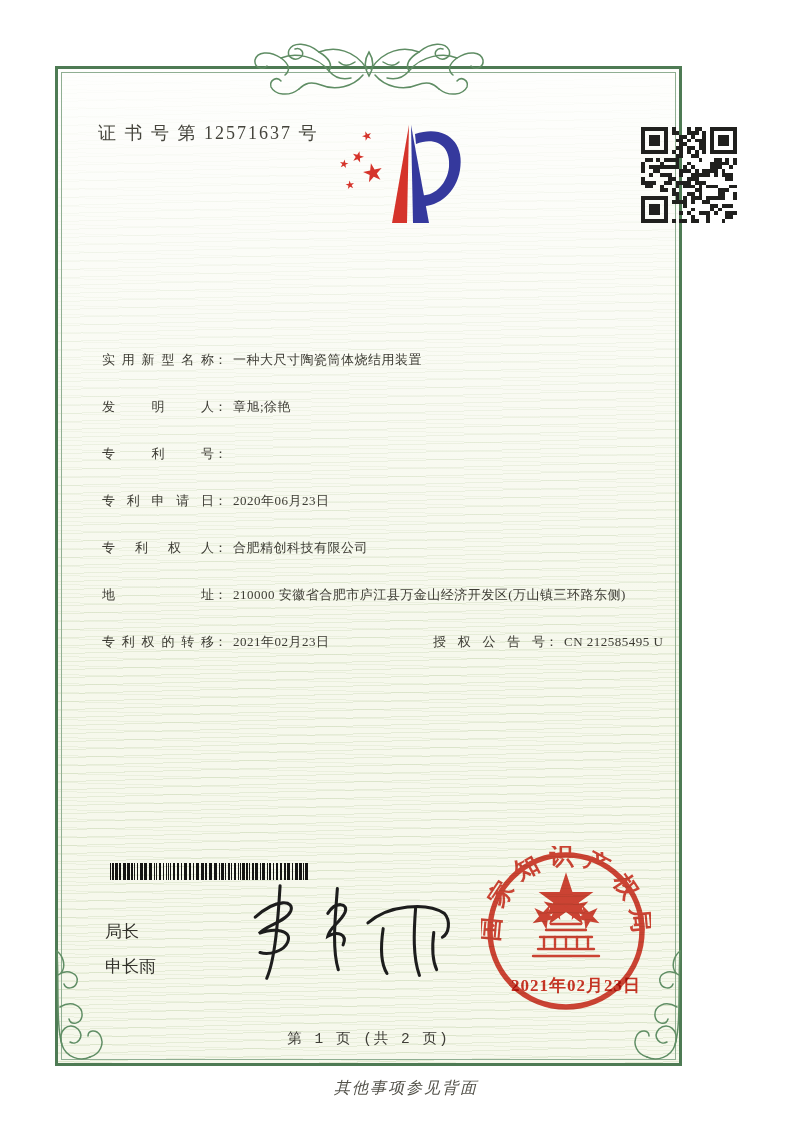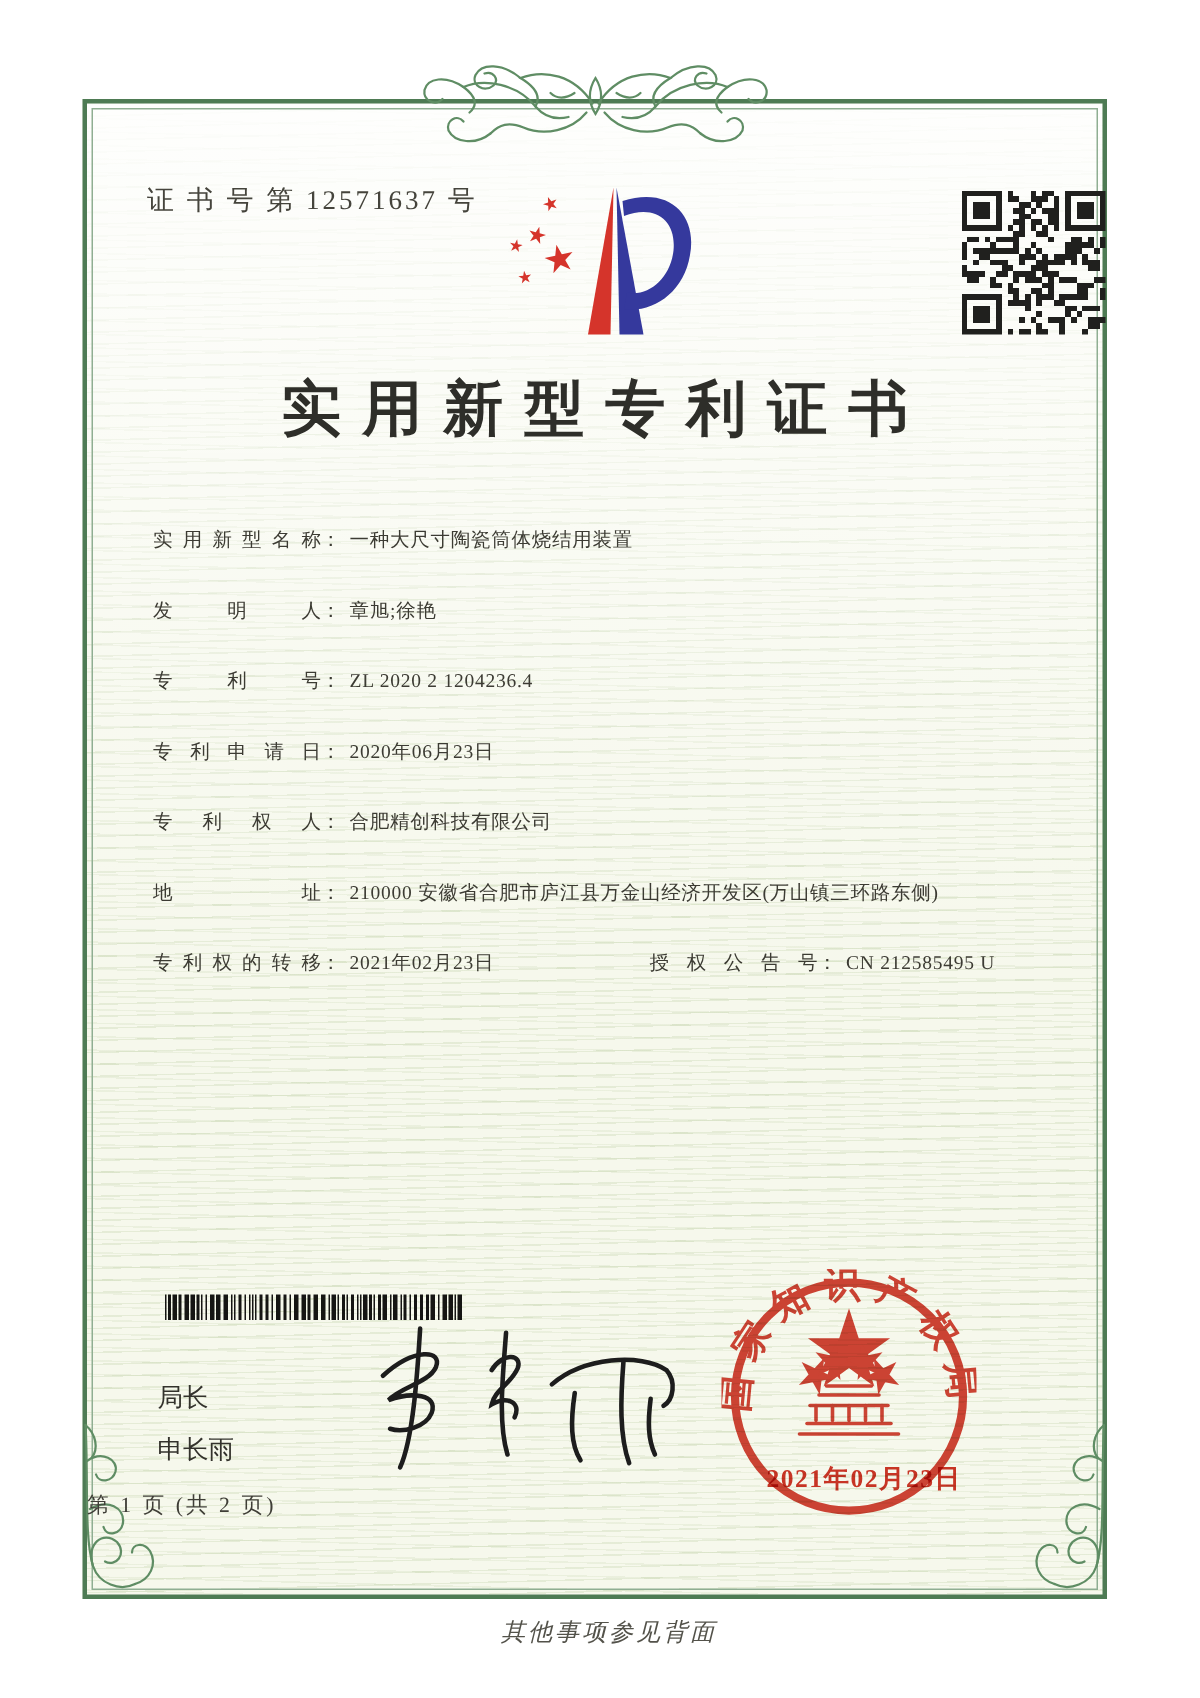--- a/index.html
+++ b/index.html
@@ -7,21 +7,21 @@
     width:800px;height:1132px;
     background:#ffffff;
     font-family:"Liberation Serif","DejaVu Serif",serif;
     color:#3c3b33;
     -webkit-font-smoothing:antialiased;
   }
   .page{position:relative;width:800px;height:1132px;overflow:hidden;background:#fff;}
 
   
   .frame{
-    position:absolute;left:55px;top:66px;width:683px;height:1000px;
+    position:absolute;left:55px;top:66px;width:627px;height:1000px;
     border:3px solid #4e7b54;
     box-sizing:border-box;
     background-color:#f6f8ec;
     background-image:
       linear-gradient(180deg, rgba(255,255,255,.9) 0%, rgba(255,255,255,.25) 38%, rgba(255,255,255,0) 60%),
       repeating-linear-gradient(178.5deg, rgba(150,178,115,.18) 0px, rgba(150,178,115,.18) 1px, rgba(0,0,0,0) 1px, rgba(0,0,0,0) 8px),
       repeating-linear-gradient(181.5deg, rgba(150,178,115,.12) 0px, rgba(150,178,115,.12) 1px, rgba(0,0,0,0) 1px, rgba(0,0,0,0) 9px);
   }
   .frame-inner{position:absolute;inset:3px;border:1px solid #8fae92;pointer-events:none;}
 
@@ -65,21 +65,21 @@
   .issuer-title{position:absolute;left:47px;top:851px;font-size:17px;color:#33322c;font-family:"Liberation Sans","DejaVu Sans",sans-serif;}
   .issuer-name{position:absolute;left:47px;top:886px;font-size:17px;color:#33322c;font-family:"Liberation Sans","DejaVu Sans",sans-serif;text-align:center;}
   .signature{position:absolute;left:172px;top:810px;}
 
   .seal{position:absolute;left:423px;top:777px;width:170px;height:170px;opacity:.92;mix-blend-mode:multiply;}
   .seal-date{
     position:absolute;left:428px;top:905px;width:180px;text-align:center;
     font-size:17px;font-weight:600;color:#cf3526;letter-spacing:1px;mix-blend-mode:multiply;
   }
 
-  .page-info{position:absolute;left:0;right:0;top:925px;font-size:14.5px;color:#3f3e37;letter-spacing:2px;}
+  .page-info{position:absolute;left:0;right:0;top:960px;text-align:center;font-size:14.5px;color:#3f3e37;letter-spacing:2px;font-family:Liberation Mono, monospace;}
 
   .back-note{
     position:absolute;left:0;right:0;top:1078px;text-align:center;
     font-size:16px;color:#53524a;letter-spacing:2px;font-style:italic;padding-left:12px;
   }
 </style>
 </head>
 <body>
 
 <svg width="0" height="0" style="position:absolute" aria-hidden="true">
@@ -439,37 +439,35 @@
           <rect x="8" y="24" width="1" height="1" fill="#20201e"></rect>
           <rect x="10" y="24" width="1" height="1" fill="#20201e"></rect>
           <rect x="11" y="24" width="1" height="1" fill="#20201e"></rect>
           <rect x="13" y="24" width="1" height="1" fill="#20201e"></rect>
           <rect x="14" y="24" width="1" height="1" fill="#20201e"></rect>
           <rect x="17" y="24" width="1" height="1" fill="#20201e"></rect>
           <rect x="21" y="24" width="1" height="1" fill="#20201e"></rect>
         </svg>
       </span>
 
-    <div class="title">实用新型专利证书</div>
 
     <div class="fields">
       <div class="field-row">
         <span class="f-label">实用新型名称</span>
           <span class="f-colon">：</span>
         <span class="f-value">一种大尺寸陶瓷筒体烧结用装置</span>
       </div>
       <div class="field-row">
         <span class="f-label">发明人</span>
           <span class="f-colon">：</span>
         <span class="f-value">章旭;徐艳</span>
       </div>
       <div class="field-row">
         <span class="f-label">专利号</span>
           <span class="f-colon">：</span>
-        <span class="f-value">ZL 2020 2 1204236.4</span>
       </div>
       <div class="field-row">
         <span class="f-label">专利申请日</span>
           <span class="f-colon">：</span>
         <span class="f-value">2020年06月23日</span>
       </div>
       <div class="field-row">
         <span class="f-label">专利权人</span>
           <span class="f-colon">：</span>
         <span class="f-value">合肥精创科技有限公司</span>

